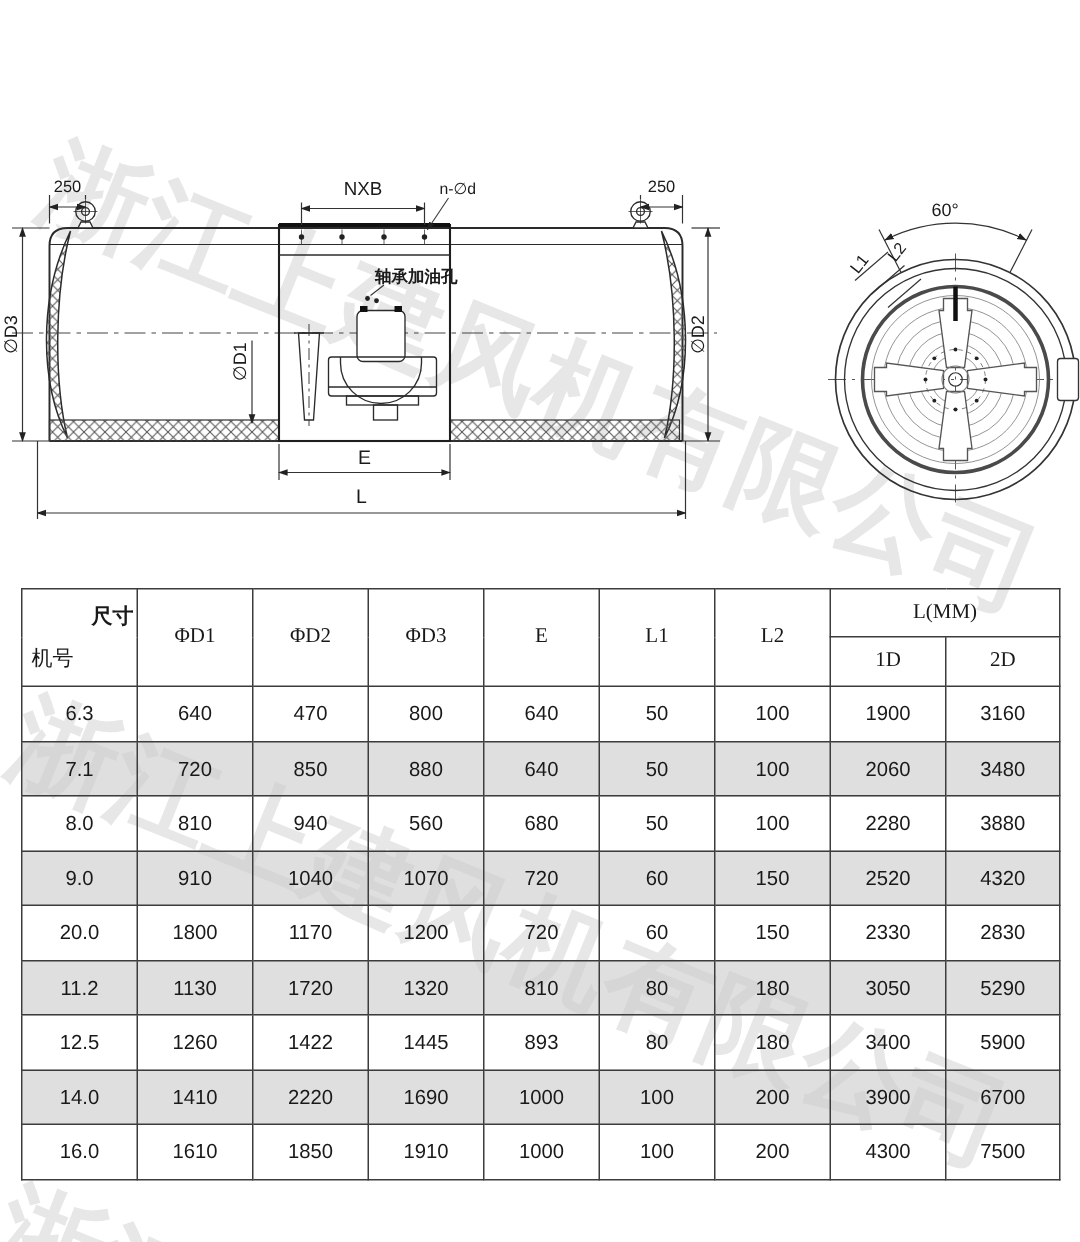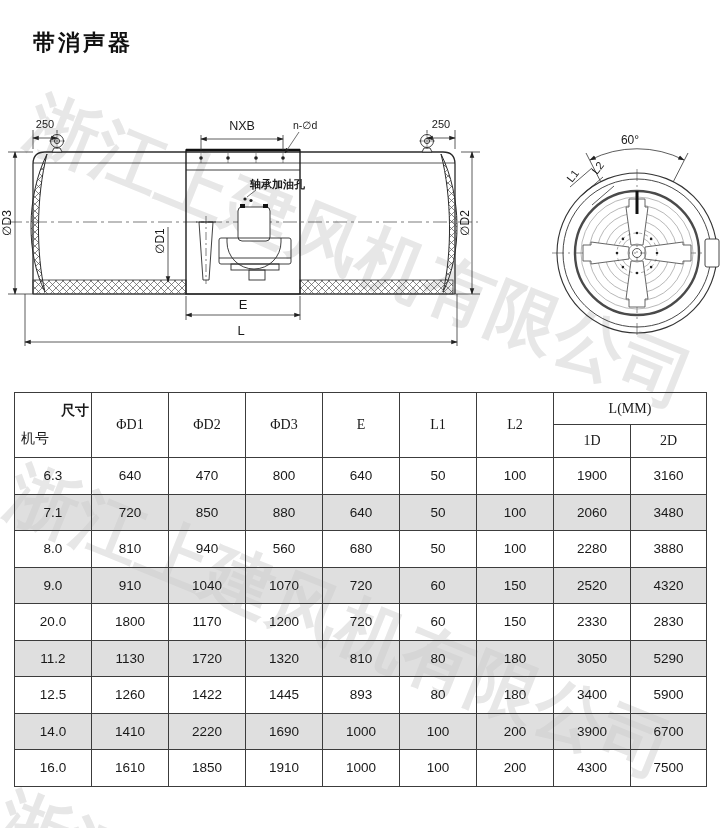--- a/index.html
+++ b/index.html
@@ -49,21 +49,20 @@
 </style>
 </head>
 <body>
 
 <div id="page">
 
   <div class="watermark wm1">浙江上建风机有限公司</div>
   <div class="watermark wm2">浙江上建风机有限公司</div>
   <div class="watermark wm3">浙江上建风机有限公司</div>
 
-  <div class="page-title">带消声器</div>
 
   <div class="drawing-wrap">
   <svg width="720" height="270" viewBox="0 0 720 270">
     <defs>
       <marker id="ar" viewBox="0 0 10 10" refX="9" refY="5" markerWidth="8" markerHeight="8" orient="auto-start-reverse">
         <path d="M0,1.5 L10,5 L0,8.5 z" fill="#222"></path>
       </marker>
       <pattern id="xh" width="7" height="7" patternUnits="userSpaceOnUse">
         <path d="M0,0 L7,7 M7,0 L0,7" stroke="#555" stroke-width="0.7" fill="none"></path>
       </pattern>

